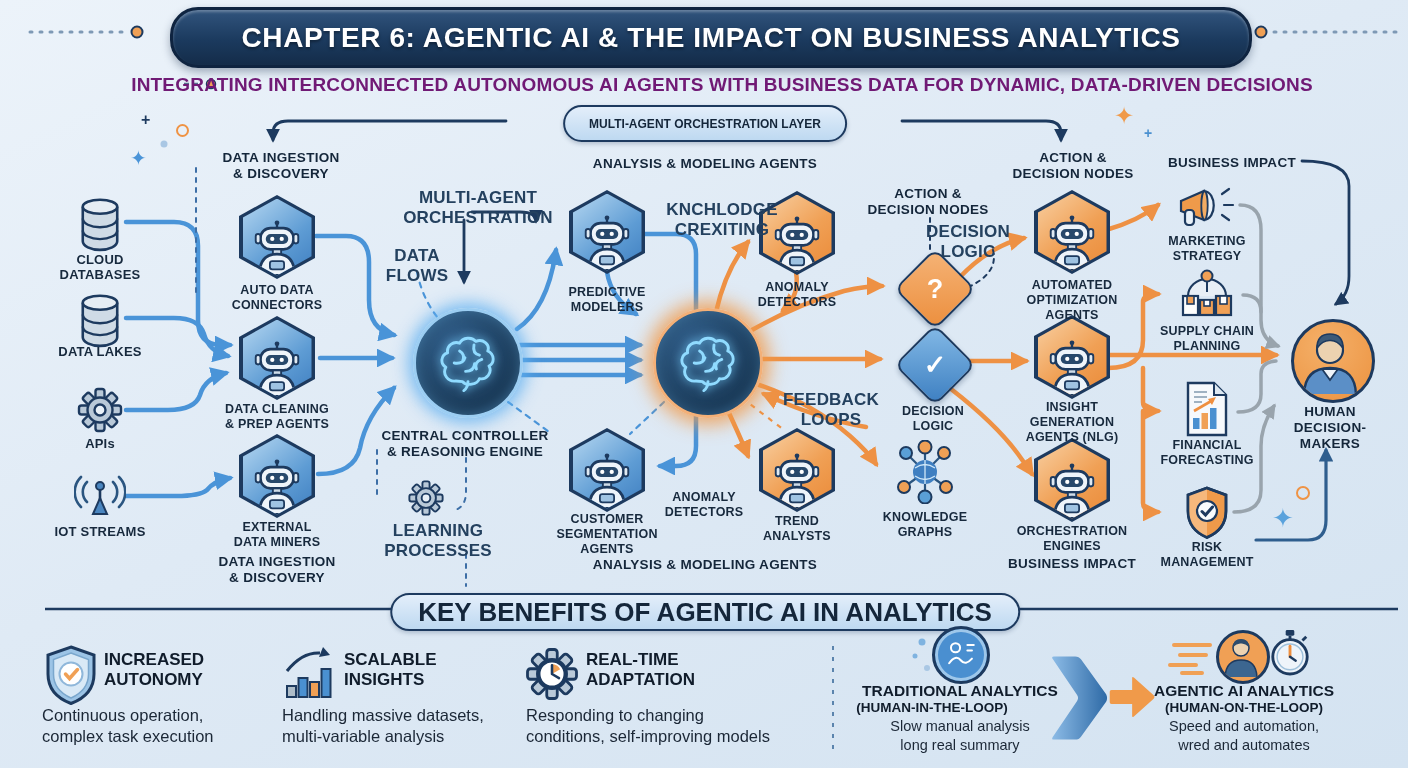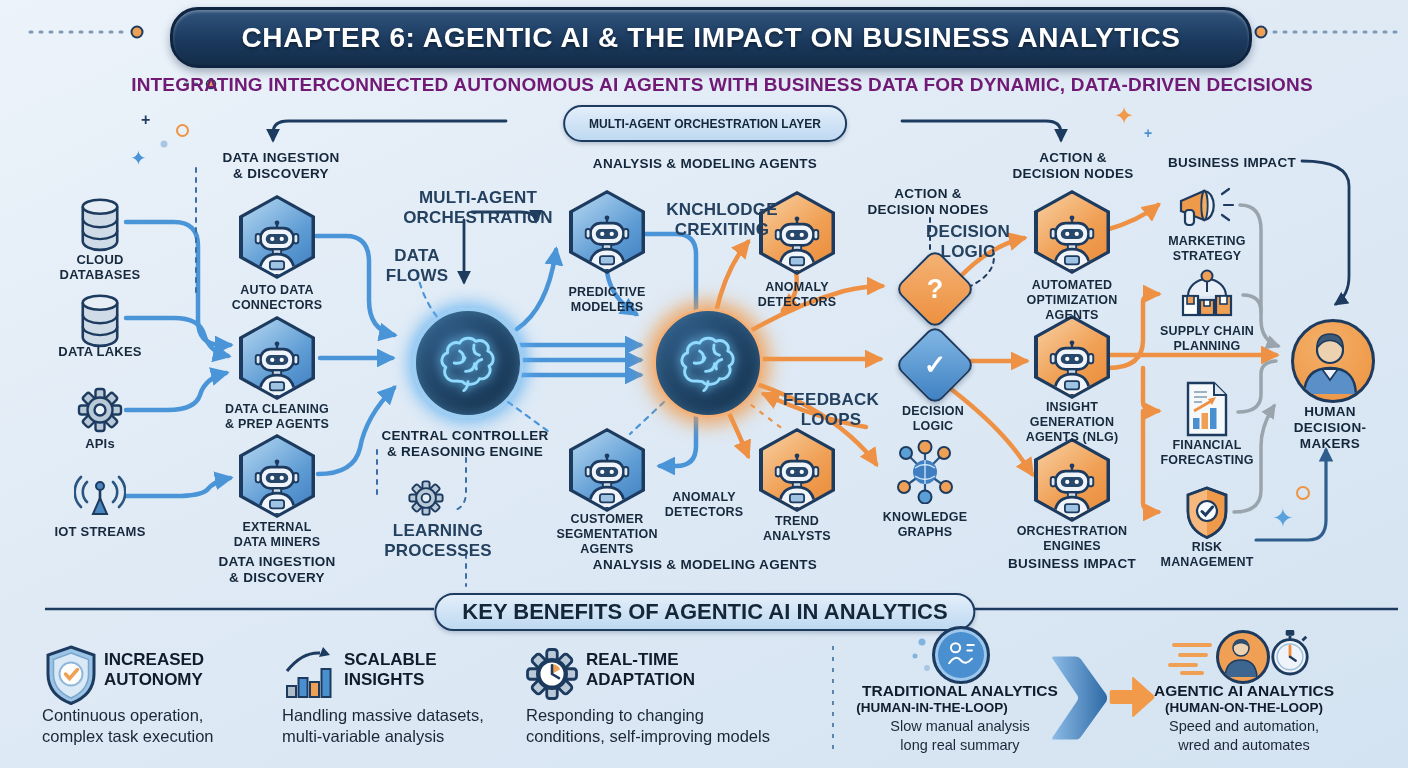--- a/index.html
+++ b/index.html
@@ -18,21 +18,21 @@
        box-shadow:0 4px 9px rgba(20,40,70,.35),inset 0 2px 3px rgba(255,255,255,.28);
        display:flex;align-items:center;justify-content:center;color:#fff;font-size:28px;font-weight:800;
        letter-spacing:.6px;text-shadow:0 2px 3px rgba(0,0,0,.4);white-space:nowrap}
   .subtitle{position:absolute;left:722px;top:74px;transform:translateX(-50%);font-size:19px;font-weight:800;
        color:#701a75;letter-spacing:.2px;white-space:nowrap;z-index:2}
   .pill{position:absolute;transform:translateX(-50%);border-radius:22px;z-index:2;
        background:linear-gradient(180deg,#e3eefa,#bed9f1);border:2.5px solid #1d3a5f;
        box-shadow:0 2px 4px rgba(30,55,90,.25);color:#14263a;font-weight:800;
        display:flex;align-items:center;white-space:nowrap}
   .pill.orch{left:705px;top:105px;height:33px;padding:0 24px;font-size:12px}
-  .pill.ben{left:705px;top:593px;height:34px;padding:0 26px;font-size:22px}
+  .pill.ben{left:705px;top:593px;height:34px;padding:0 26px;font-size:26px}
   .hex{position:absolute;width:76px;height:84px;z-index:2}
   .hb{position:absolute;inset:0;background:#1d3a5f;clip-path:polygon(50% 0,100% 25%,100% 75%,50% 100%,0 75%,0 25%)}
   .hf{position:absolute;inset:3.5px;clip-path:polygon(50% 0,100% 25%,100% 75%,50% 100%,0 75%,0 25%);
       background:linear-gradient(140deg,#b5d7f1,#5e9cd4 60%,#3e7ec0);
       display:flex;align-items:flex-end;justify-content:center}
   .hex.or .hf{background:linear-gradient(140deg,#f8cfa1,#f0a055 55%,#ea8a38)}
   .robot{width:52px;height:58px}
   .brain{position:absolute;width:104px;height:104px;border-radius:50%;z-index:2;
       background:radial-gradient(circle at 36% 32%,#33618d,#1a3a58 68%);
       display:flex;align-items:center;justify-content:center;border:3px solid #9bcdf2;

